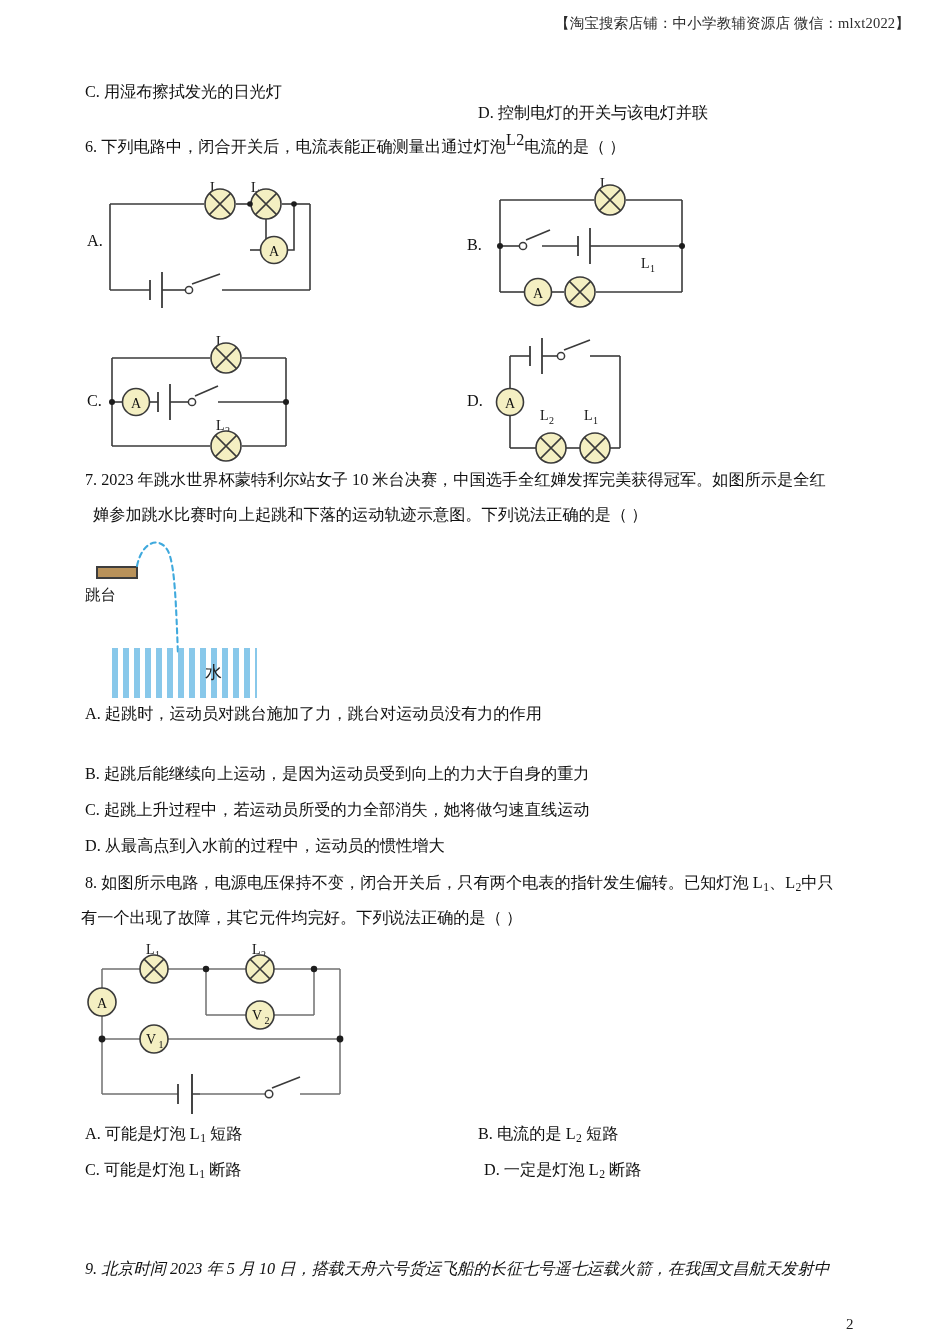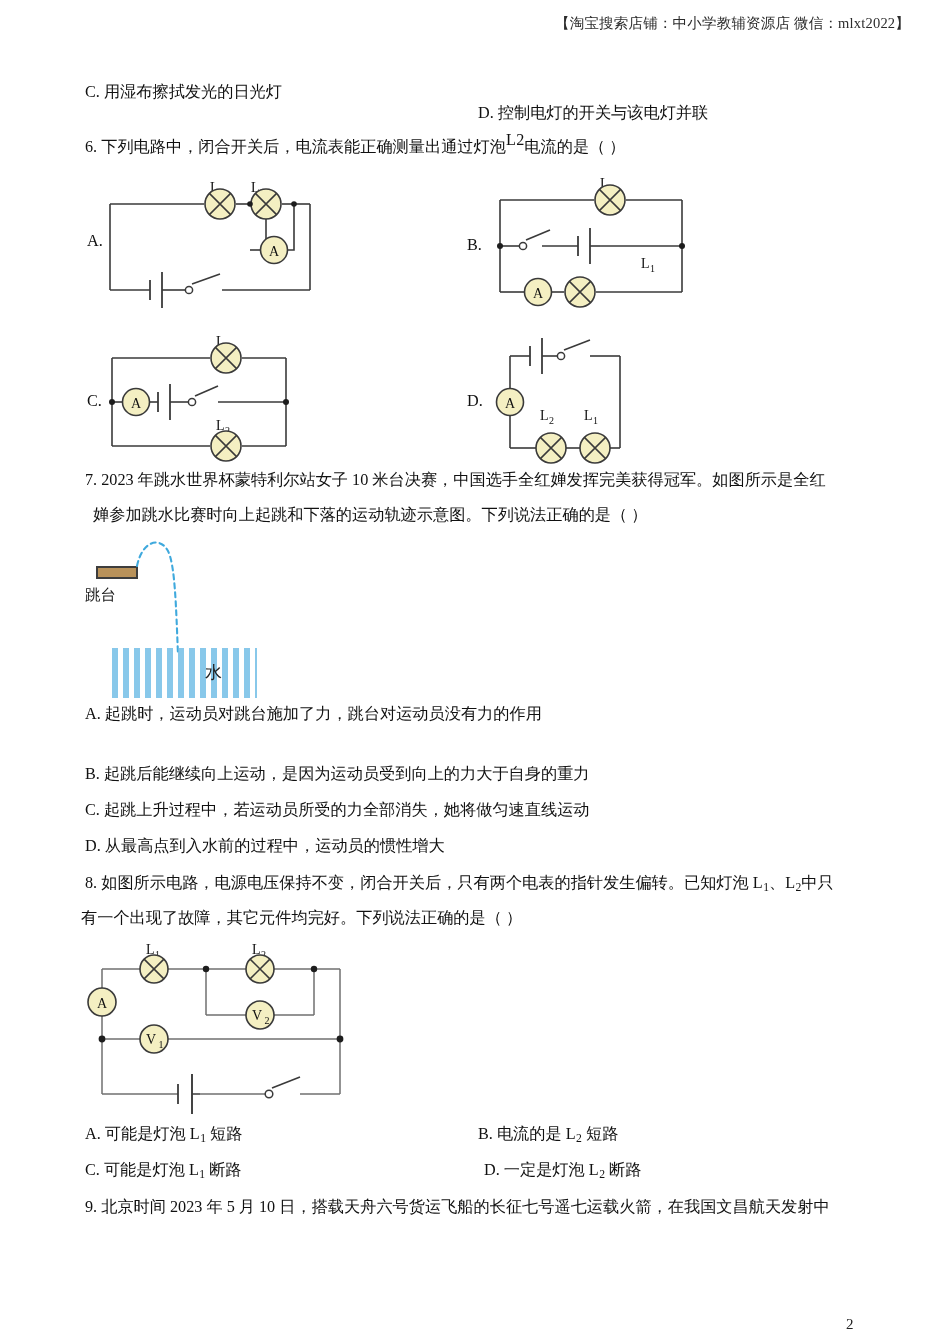--- a/index.html
+++ b/index.html
@@ -453,17 +453,17 @@
   <div class="optline" style="left:478px; top:1122px;">
     <span>B. 电流的是 L</span><span class="sub">2</span><span> 短路</span>
   </div>
   <div class="optline" style="left:85px; top:1158px;">
     <span>C. 可能是灯泡 L</span><span class="sub">1</span><span> 断路</span>
   </div>
   <div class="optline" style="left:478px; top:1158px;margin-left:6px;">
     <span>D. 一定是灯泡 L</span><span class="sub">2</span><span> 断路</span>
   </div>
 
-  <div class="qline" style="left:85px; top:1195px;">9. 北京时间 2023 年 5 月 10 日，搭载天舟六号货运飞船的长征七号遥七运载火箭，在我国文昌航天发射中</div>
+  <div class="qline" style="left:85px; top:1257px;font-style:italic;">9. 北京时间 2023 年 5 月 10 日，搭载天舟六号货运飞船的长征七号遥七运载火箭，在我国文昌航天发射中</div>
 
   <div class="page-num">2</div>
 
 </div>
 
 </body></html>

